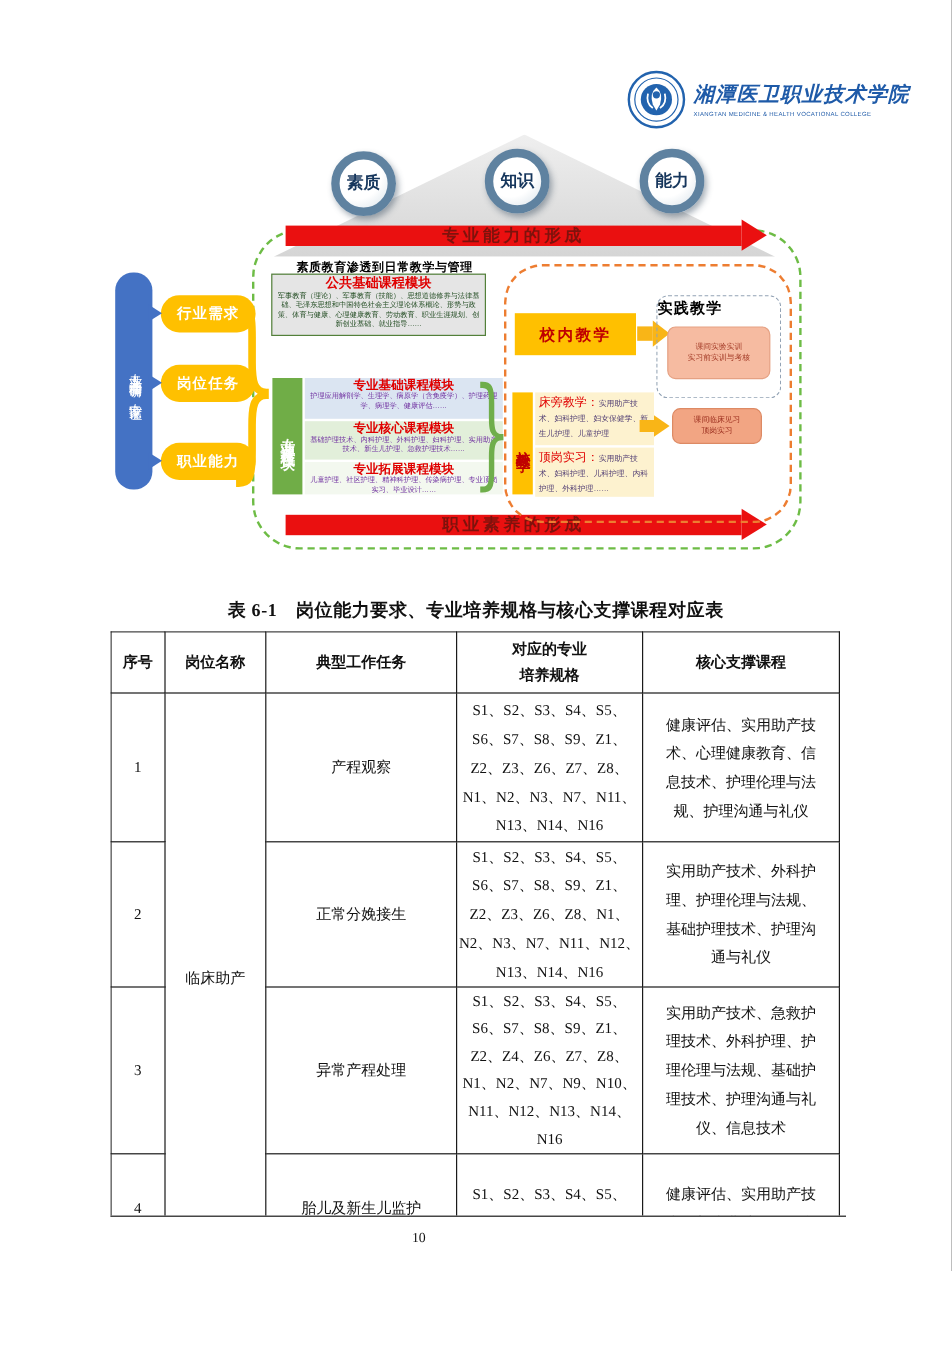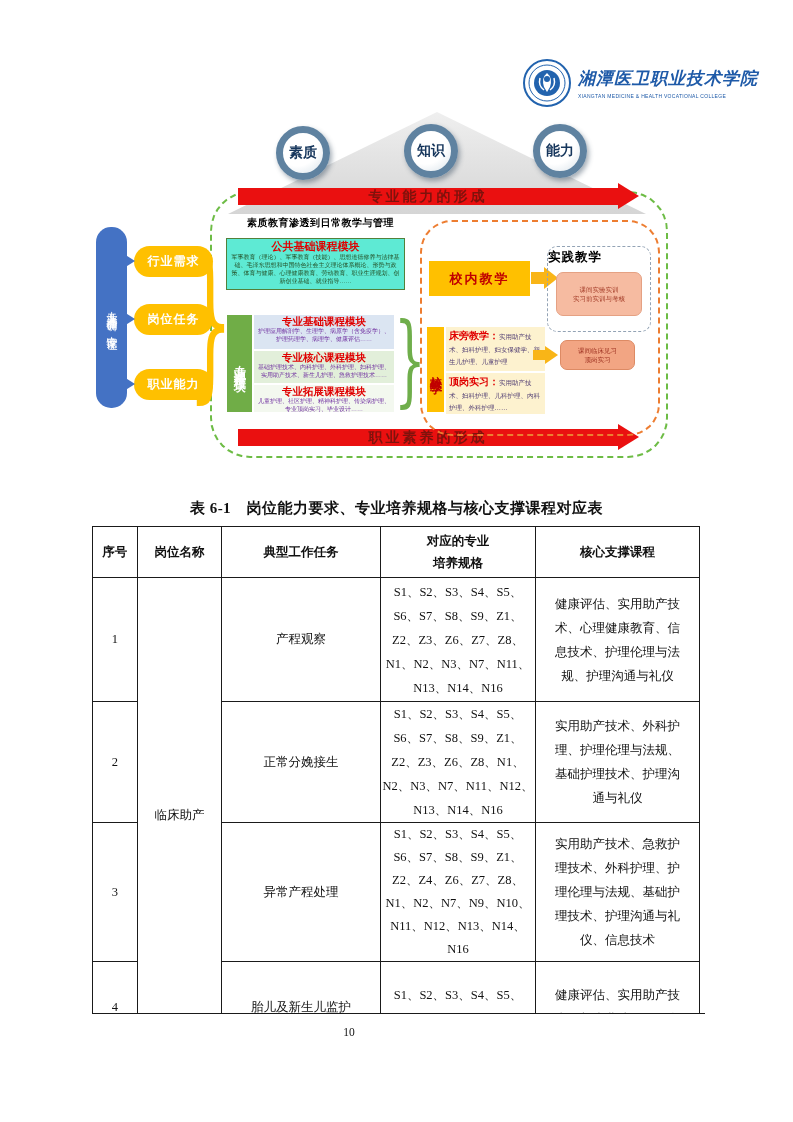--- a/index.html
+++ b/index.html
@@ -25,28 +25,28 @@
   .green-frame{left:210px;top:191px;width:454px;height:263px;border:2px dashed #6dbc45;border-radius:40px;}
 
   .banner{left:238px;width:380px;height:17px;background:#ea1010;}
   .banner::after{content:"";position:absolute;right:-21px;top:-5px;width:0;height:0;
                  border-left:21px solid #ea1010;border-top:13px solid transparent;border-bottom:13px solid transparent;}
   .banner span{position:absolute;left:0;width:100%;text-align:center;line-height:17px;
                font-weight:bold;font-size:14px;color:#7e120c;letter-spacing:3px;}
 
   .quality-note{left:247px;top:216px;font-weight:bold;font-size:10px;color:#000;letter-spacing:.5px;}
 
-  .pub-box{left:226px;top:238px;width:177px;height:50px;background:#5eead4;border:1.2px solid #53803a;}
+  .pub-box{left:226px;top:228px;width:177px;height:50px;background:#e5e5e5;border:1.2px solid #53803a;}
   .pub-box .t{font-size:11px;font-weight:bold;color:#e00000;text-align:center;line-height:13px;padding-top:1px;}
   .pub-box .b{font-size:6px;color:#234d23;line-height:8px;text-align:center;padding:0 2px;}
 
   .pro-bar{left:227px;top:315px;width:25px;height:97px;background:#70ad47;display:flex;align-items:center;justify-content:center;}
   .pro-bar span{writing-mode:vertical-rl;text-orientation:upright;color:#fff;font-weight:bold;font-size:12px;letter-spacing:3px;}
 
-  .mod{left:254px;width:140px;}
+  .mod{left:254px;width:165px;}
   .mod .t{font-size:10.5px;font-weight:bold;color:#e00000;text-align:center;line-height:13px;}
   .mod .b{font-size:6px;color:#7030a0;line-height:7.5px;text-align:center;padding:0 3px;}
   .m1{top:315px;height:34px;background:#dbe5f2;}
   .m2{top:351px;height:32px;background:#e2efda;}
   .m3{top:385px;height:27px;background:#f3f8ef;}
 
   .brace{font-family:"DejaVu Serif",serif;color:#6fae4b;transform-origin:left center;}
   .brace-green{left:394px;top:311px;font-size:100px;line-height:98px;transform:scaleX(.5);}
   .brace-orange{left:188px;top:237px;font-size:168px;line-height:166px;color:#ffc000;transform:scaleX(.42);}
 
@@ -68,21 +68,21 @@
   .practice-box{left:547px;top:246px;width:102px;height:84px;border:1.3px dashed #93a3b5;border-radius:10px;}
   .practice-box .t{margin-top:2px;font-weight:bold;font-size:12.5px;color:#000;letter-spacing:1px;}
   .pink{background:#f6bba1;border:1px solid #e5a183;border-radius:7px;color:#a43c28;
         font-size:6.5px;line-height:9px;text-align:center;display:flex;align-items:center;justify-content:center;}
   .pink1{left:556px;top:272px;width:84px;height:42px;}
   .pink2{left:560px;top:340px;width:73px;height:28px;background:#f2a583;border-color:#dd8a64;color:#9c2f1f;}
 
   .off-bar{left:427px;top:327px;width:17px;height:85px;background:#ffc000;display:flex;align-items:center;justify-content:center;}
   .off-bar span{writing-mode:vertical-rl;text-orientation:upright;color:#c00000;font-weight:bold;font-size:12px;letter-spacing:2px;}
   .cream{left:446px;width:99px;background:#fdf2cf;padding:2px 3px;box-sizing:border-box;line-height:9.5px;}
-  .cream .ct{font-size:10px;font-weight:bold;color:#e00000;}
+  .cream .ct{font-size:10px;font-weight:normal;color:#e00000;}
   .cream .cb{font-size:6.5px;color:#503d73;}
   .cream1{top:327px;height:44px;}
   .cream2{top:373px;height:41px;}
 
   
   .fig-cap{left:0;top:468px;width:793px;text-align:center;font-weight:bold;font-size:15px;letter-spacing:1px;}
   .tab-cap{left:0;top:499px;width:793px;text-align:center;font-weight:bold;font-size:15px;letter-spacing:.5px;}
 
   .table-wrap{left:92px;top:526px;width:613px;height:487px;overflow:hidden;border-bottom:1.2px solid #1a1a1a;}
   table.main{border-collapse:collapse;width:608px;font-size:12.5px;color:#111;}

